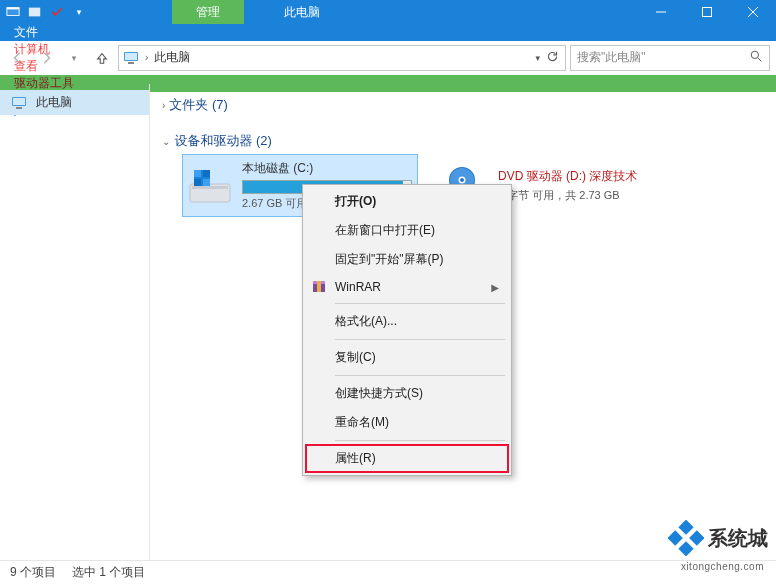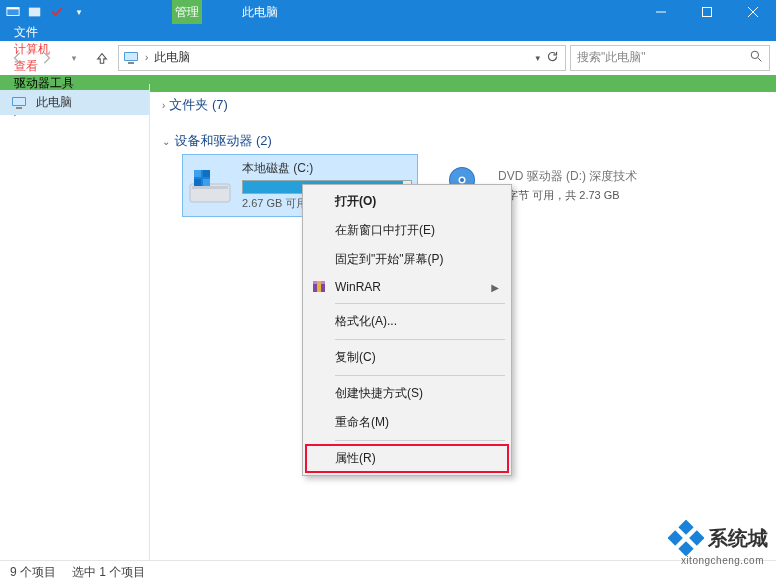--- a/index.html
+++ b/index.html
@@ -3,30 +3,30 @@
 <meta charset="utf-8">
 <style>
   * { box-sizing: border-box; margin: 0; padding: 0; font-family: "Microsoft YaHei", "Segoe UI", sans-serif; }
   body { width: 776px; height: 584px; background: #fff; position: relative; overflow: hidden; font-size: 12px; }
 
   
   .titlebar { height: 24px; background: #1a82d8; display: flex; align-items: center; color: #fff; }
   .titlebar .sys-icons { display: flex; align-items: center; gap: 4px; padding: 0 4px; }
   .titlebar .sys-icon { width: 18px; height: 18px; display: flex; align-items: center; justify-content: center; }
   .titlebar .sys-icon svg { display: block; }
-  .titlebar .ribbon-tab { background: #5db85a; height: 24px; padding: 0 3px; display: flex; align-items: center; font-size: 12px; margin-left: 80px; font-family: Liberation Serif, serif; }
+  .titlebar .ribbon-tab { background: #5db85a; height: 24px; padding: 0 24px; display: flex; align-items: center; font-size: 12px; margin-left: 80px; font-family: Liberation Serif, serif; }
   .titlebar .title-text { margin-left: 40px; font-size: 12px; }
   .titlebar .win-controls { margin-left: auto; display: flex; }
   .titlebar .win-btn { width: 46px; height: 24px; display: flex; align-items: center; justify-content: center; }
 
   
   .ribbonrow { height: 16px; background: #fff; border-bottom: 7px solid #84cc16; display: flex; align-items: stretch; font-size: 12px; flex-direction: column; }
   .ribbonrow .file-tab { background: #1a82d8; color: #fff; padding: 0 14px; display: flex; align-items: center; }
   .ribbonrow .tab { padding: 0 14px; display: flex; align-items: center; color: #ef4444; }
-  .ribbonrow .tab.green { background: #5db85a; color: #000000; }
+  .ribbonrow .tab.green { background: #5db85a; color: #7f1d1d; }
   .ribbonrow .spacer { flex: 1; }
   .ribbonrow .chev { width: 30px; display: flex; align-items: center; justify-content: center; color: #1a82d8; }
 
   
   .navrow { height: 36px; display: flex; align-items: center; padding: 4px 6px; gap: 4px; border-bottom: 1px solid #e5e5e5; }
   .nav-arrow { width: 24px; height: 24px; display: flex; align-items: center; justify-content: center; color: #b0b0b0; }
   .nav-arrow.active { color: #555; }
   .addressbar { flex: 1; height: 26px; border: 1px solid #c7c7c7; display: flex; align-items: center; padding: 0 2px; background: #fff; }
   .addressbar .pc-icon { width: 20px; height: 20px; display: flex; align-items: center; justify-content: center; margin-right: 4px; }
   .addressbar .crumb { padding: 0 6px; font-size: 12px; color: #333; }
@@ -50,38 +50,38 @@
 
   .drives { display: flex; gap: 20px; padding-left: 20px; }
   .drive { width: 236px; display: flex; align-items: center; gap: 10px; padding: 6px; }
   .drive.selected { background: #cde8ff; border: 1px solid #7abdf1; padding: 5px 5px; }
   .drive-icon { width: 44px; height: 40px; display: flex; align-items: center; justify-content: center; }
   .drive-info { flex: 1; font-size: 12px; }
   .drive-name { color: #333; margin-bottom: 3px; }
   .drive-bar { height: 14px; border: 1px solid #9aa; background: #eee; position: relative; margin-bottom: 2px; }
   .drive-bar-fill { position: absolute; left: 0; top: 0; bottom: 0; background: #26a0da; }
   .drive-free { color: #555; font-size: 11px; }
-  .drive2-lines .l1 { font-size: 12px; color: #737373; }
+  .drive2-lines .l1 { font-size: 12px; color: #b91c1c; }
   .drive2-lines .l2 { font-size: 11px; color: #555; margin-top: 3px; }
 
   
   .context-menu { position: absolute; left: 302px; top: 184px; width: 210px; background: #f2f2f2; border: 1px solid #b5b5b5; box-shadow: 3px 3px 6px rgba(0,0,0,0.25); font-size: 12px; padding: 2px; }
   .cm-item { display: flex; align-items: center; padding: 6px 10px 6px 30px; color: #222; position: relative; }
   .cm-item.bold { font-weight: 600; }
   .cm-sep { height: 1px; background: #d0d0d0; margin: 3px 4px 3px 30px; }
   .cm-icon { position: absolute; left: 6px; width: 16px; height: 16px; display: flex; align-items: center; justify-content: center; }
   .cm-sub { margin-left: auto; color: #666; font-size: 10px; }
   .cm-highlight { border: 2px solid #e13; padding: 4px 8px 4px 28px; }
 
   
   .statusbar { position: absolute; bottom: 0; left: 0; right: 0; height: 24px; border-top: 1px solid #e5e5e5; display: flex; align-items: center; padding: 0 10px; font-size: 12px; color: #444; background: #fff; gap: 16px; }
 
   
   .watermark { position: absolute; right: 8px; bottom: 28px; display: flex; align-items: center; gap: 4px; font-size: 20px; color: #333; font-weight: 600; }
-  .wm-sub { position: absolute; right: 12px; bottom: 18px; font-size: 10px; color: #666; letter-spacing: 0.5px; }
+  .wm-sub { position: absolute; right: 12px; bottom: 12px; font-size: 10px; color: #666; letter-spacing: 0.5px; }
   .wm-logo { width: 36px; height: 36px; }
 </style>
 </head>
 <body>
 
 <div class="titlebar">
   <div class="sys-icons">
     <span class="sys-icon">
       <svg width="14" height="14" viewBox="0 0 16 16">
           <rect x="1" y="3" width="14" height="9" fill="#3c95e6" stroke="#fff" stroke-width="1"></rect>

